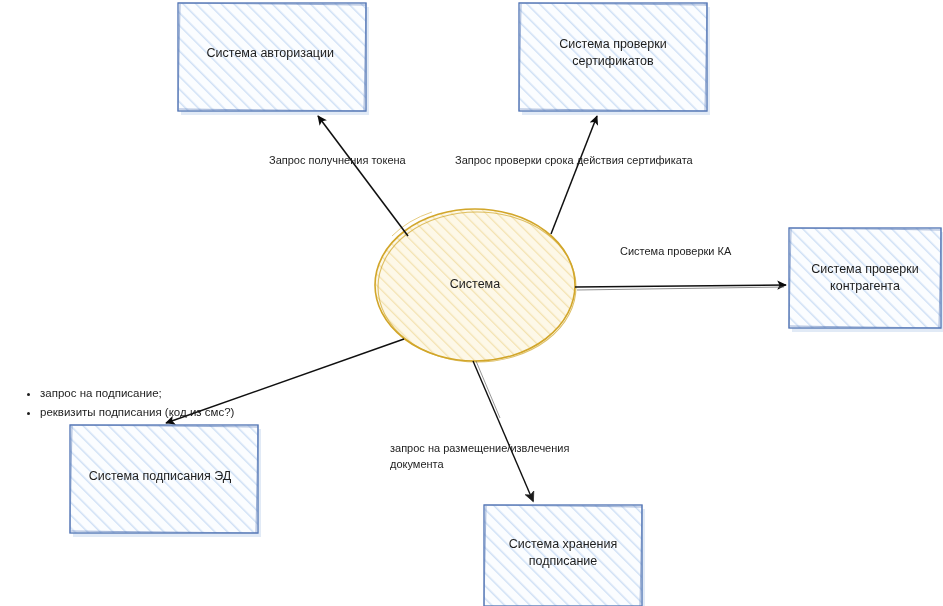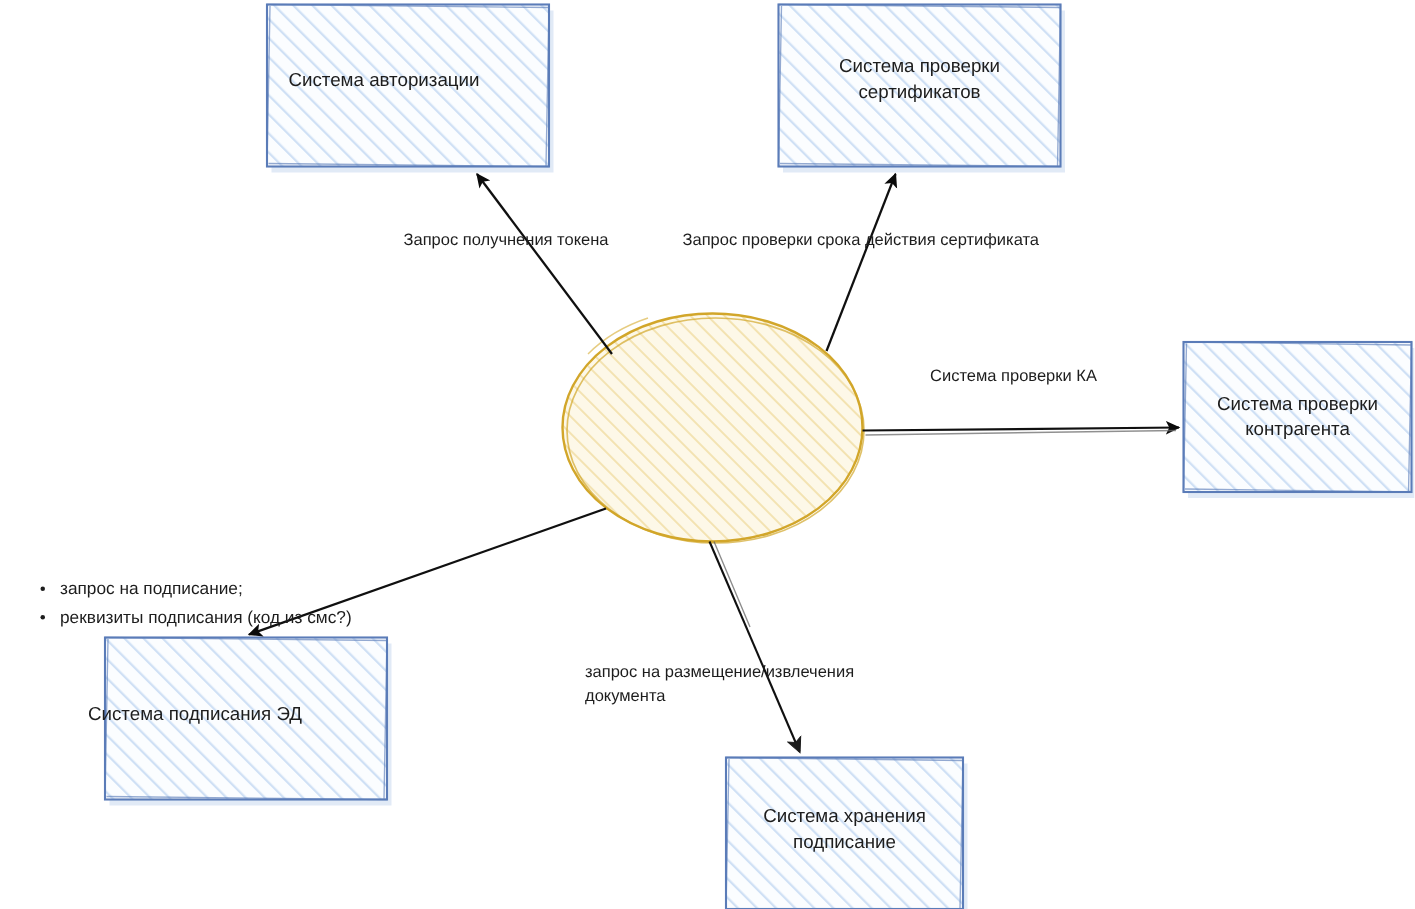--- a/index.html
+++ b/index.html
@@ -128,33 +128,34 @@
     <g>
       <line x1="404" y1="339" x2="166" y2="423" stroke="#101010" stroke-width="1.5" marker-end="url(#arrow-solid)"></line>
     </g>
 
     <g>
       <line x1="473" y1="361" x2="533" y2="501" stroke="#101010" stroke-width="1.4" marker-end="url(#arrow-open)"></line>
       <line x1="476" y1="361" x2="500" y2="418" stroke="#5a5a5a" stroke-width="0.9" opacity="0.7"></line>
     </g>
   </svg>
 
-  <div class="node-label" style="left:178px; top:45px; width:156px;">Система авторизации</div>
+  <div class="node-label" style="left:178px; top:45px; width:156px;text-align:right;">Система авторизации</div>
 
   <div class="node-label" style="left:519px; top:36px; width:188px;">Система проверки
 сертификатов</div>
 
   <div class="node-label" style="left:789px; top:261px; width:152px;">Система проверки
 контрагента</div>
 
-  <div class="node-label" style="left:54px; top:468px; width:152px;">Система подписания ЭД</div>
+  <div class="node-label" style="left:84px; top:468px; width:152px;">Система подписания ЭД</div>
 
   <div class="node-label" style="left:484px; top:536px; width:158px;">Система хранения
 подписание</div>
 
+  <div class="node-label" style="left:405px; top:276px; width:140px;">Система</div>
 
   <div class="edge-label" style="left:269px; top:152px; width:160px;">Запрос получнения токена</div>
 
   <div class="edge-label" style="left:455px; top:152px; width:265px;">Запрос проверки срока действия сертификата</div>
 
   <div class="edge-label" style="left:620px; top:243px; width:150px;">Система проверки КА</div>
 
   <div class="edge-label" style="left:390px; top:400px; width:210px;margin-top:40px;">запрос на размещение/извлечения
 документа</div>
 

